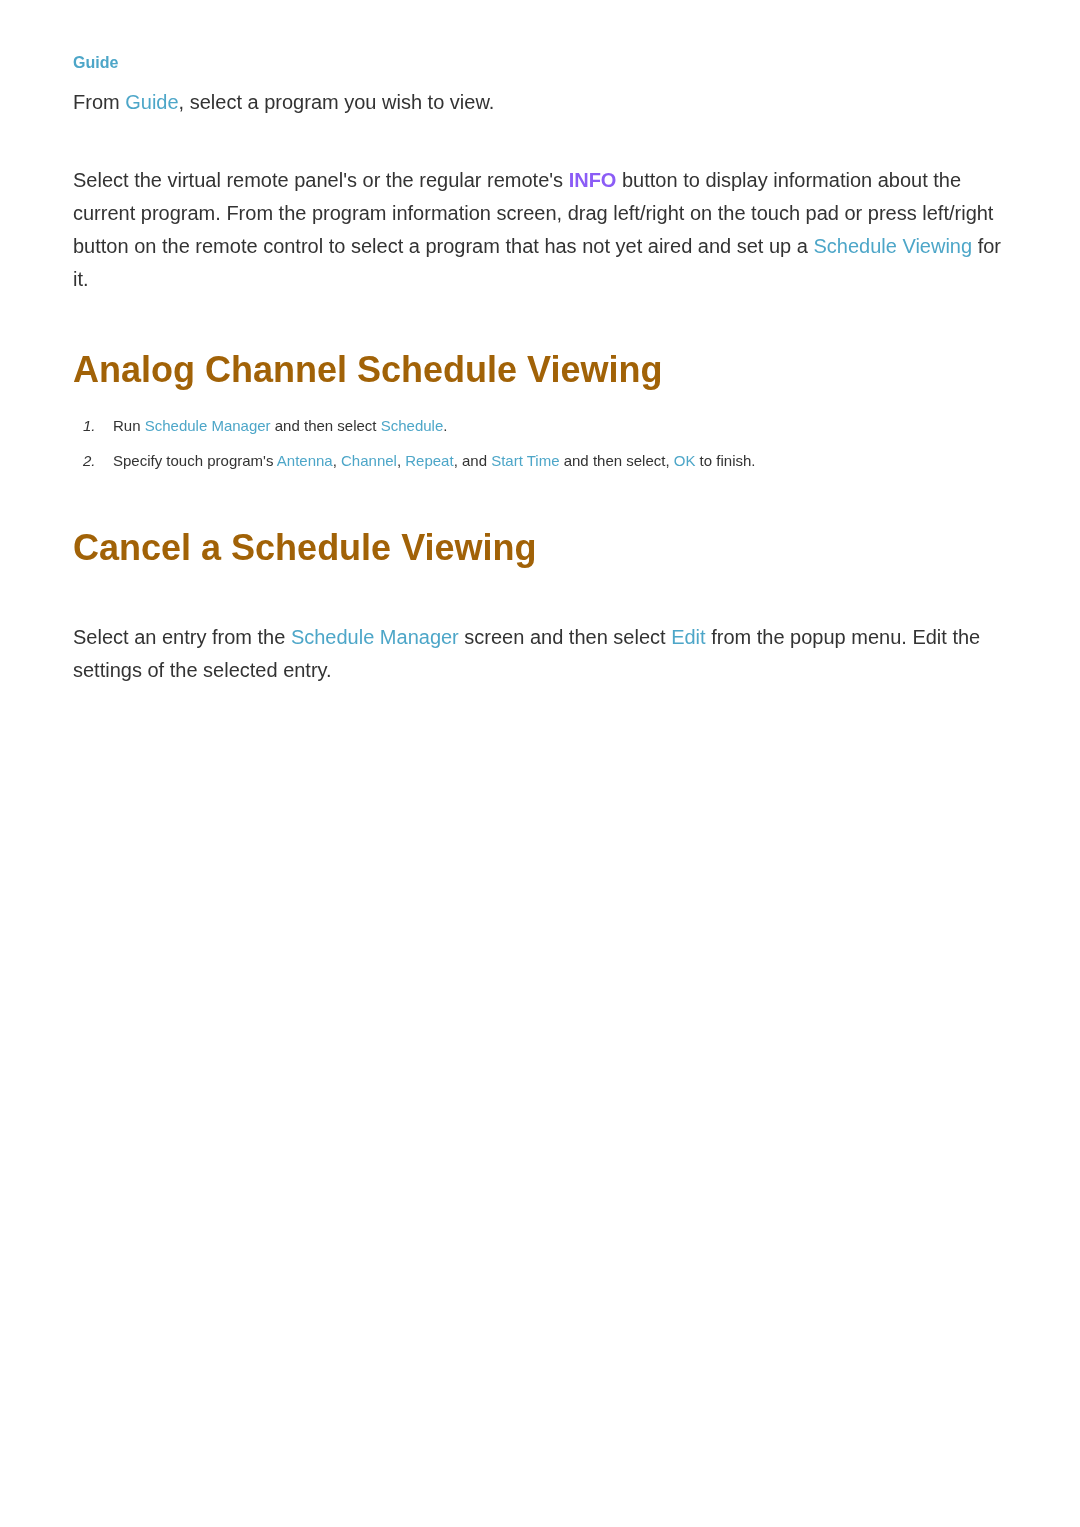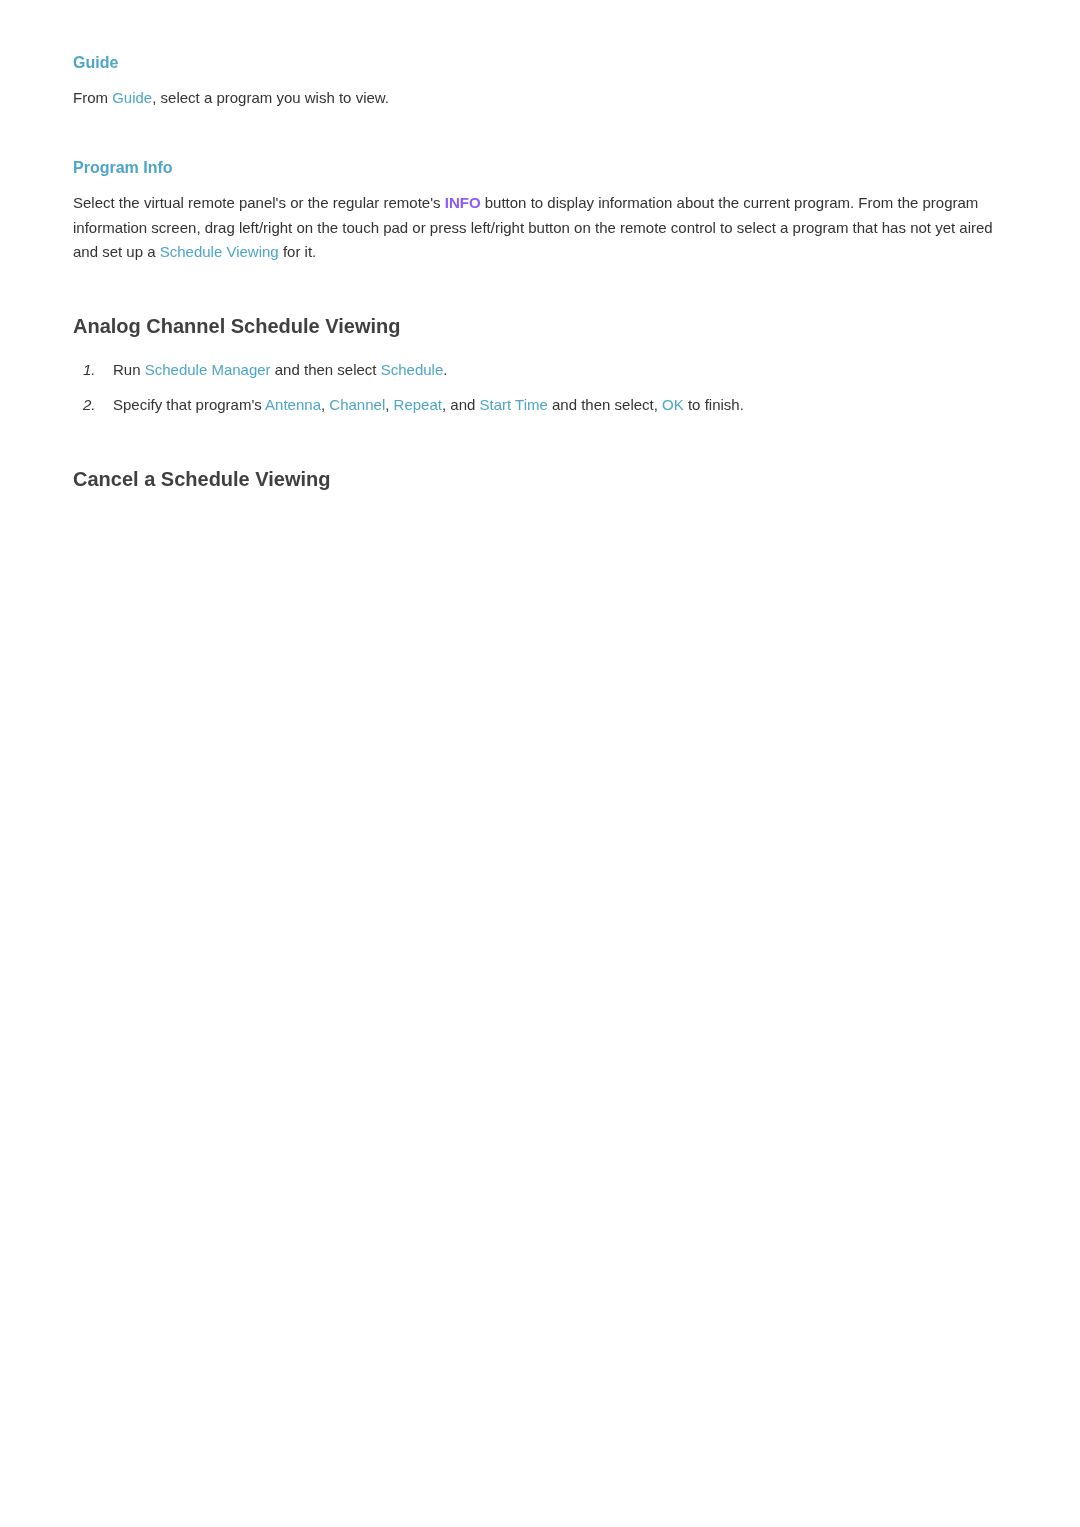--- a/index.html
+++ b/index.html
@@ -20,28 +20,28 @@
     }
 
     .section-title-small {
       font-size: 16px;
       font-weight: bold;
       color: #4da6c8;
       margin-bottom: 10px;
     }
 
     .section-title-large {
-      font-size: 20px;
+      font-size: 36px;
       font-weight: bold;
-      color: #404040;
+      color: #a16207;
       margin-bottom: 16px;
     }
 
     .body-text {
-      font-size: 15px;
+      font-size: 20px;
       color: #333333;
       line-height: 1.65;
       margin-bottom: 12px;
     }
 
     .link {
       color: #4da6c8;
       text-decoration: none;
     }
 
@@ -89,42 +89,44 @@
 <body>
 
 <div class="section-block">
   <div class="section-title-small">Guide</div>
   <p class="body-text">
     <span>From </span><a class="link">Guide</a><span>, select a program you wish to view.</span>
   </p>
 </div>
 
 <div class="section-block">
-  <div class="section-title-small">Program Info</div>
   <p class="body-text">
     <span>Select the virtual remote panel's or the regular remote's </span><a class="link-bold">INFO</a><span> button to display information about the current program. From the program information screen, drag left/right on the touch pad or press left/right button on the remote control to select a program that has not yet aired and set up a </span><a class="link">Schedule Viewing</a><span> for it.</span>
   </p>
 </div>
 
 <div class="section-block divider-section">
   <div class="section-title-large">Analog Channel Schedule Viewing</div>
   <ul class="ordered-list">
     <li>
       <span class="list-number">1.</span>
       <span class="list-content">
         <span>Run </span><a class="link">Schedule Manager</a><span> and then select </span><a class="link">Schedule</a><span>.</span>
       </span>
     </li>
     <li>
       <span class="list-number">2.</span>
       <span class="list-content">
-        <span>Specify that program's </span><a class="link">Antenna</a><span>, </span><a class="link">Channel</a><span>, </span><a class="link">Repeat</a><span>, and </span><a class="link">Start Time</a><span> and then select, </span><a class="link">OK</a><span> to finish.</span>
+        <span>Specify touch program's </span><a class="link">Antenna</a><span>, </span><a class="link">Channel</a><span>, </span><a class="link">Repeat</a><span>, and </span><a class="link">Start Time</a><span> and then select, </span><a class="link">OK</a><span> to finish.</span>
       </span>
     </li>
   </ul>
 </div>
 
 <div class="section-block divider-section">
   <div class="section-title-large">Cancel a Schedule Viewing</div>
 </div>
 
 <div class="section-block divider-section">
+  <p class="body-text">
+    <span>Select an entry from the </span><a class="link">Schedule Manager</a><span> screen and then select </span><a class="link">Edit</a><span> from the popup menu. Edit the settings of the selected entry.</span>
+  </p>
 </div>
 
 </body></html>

